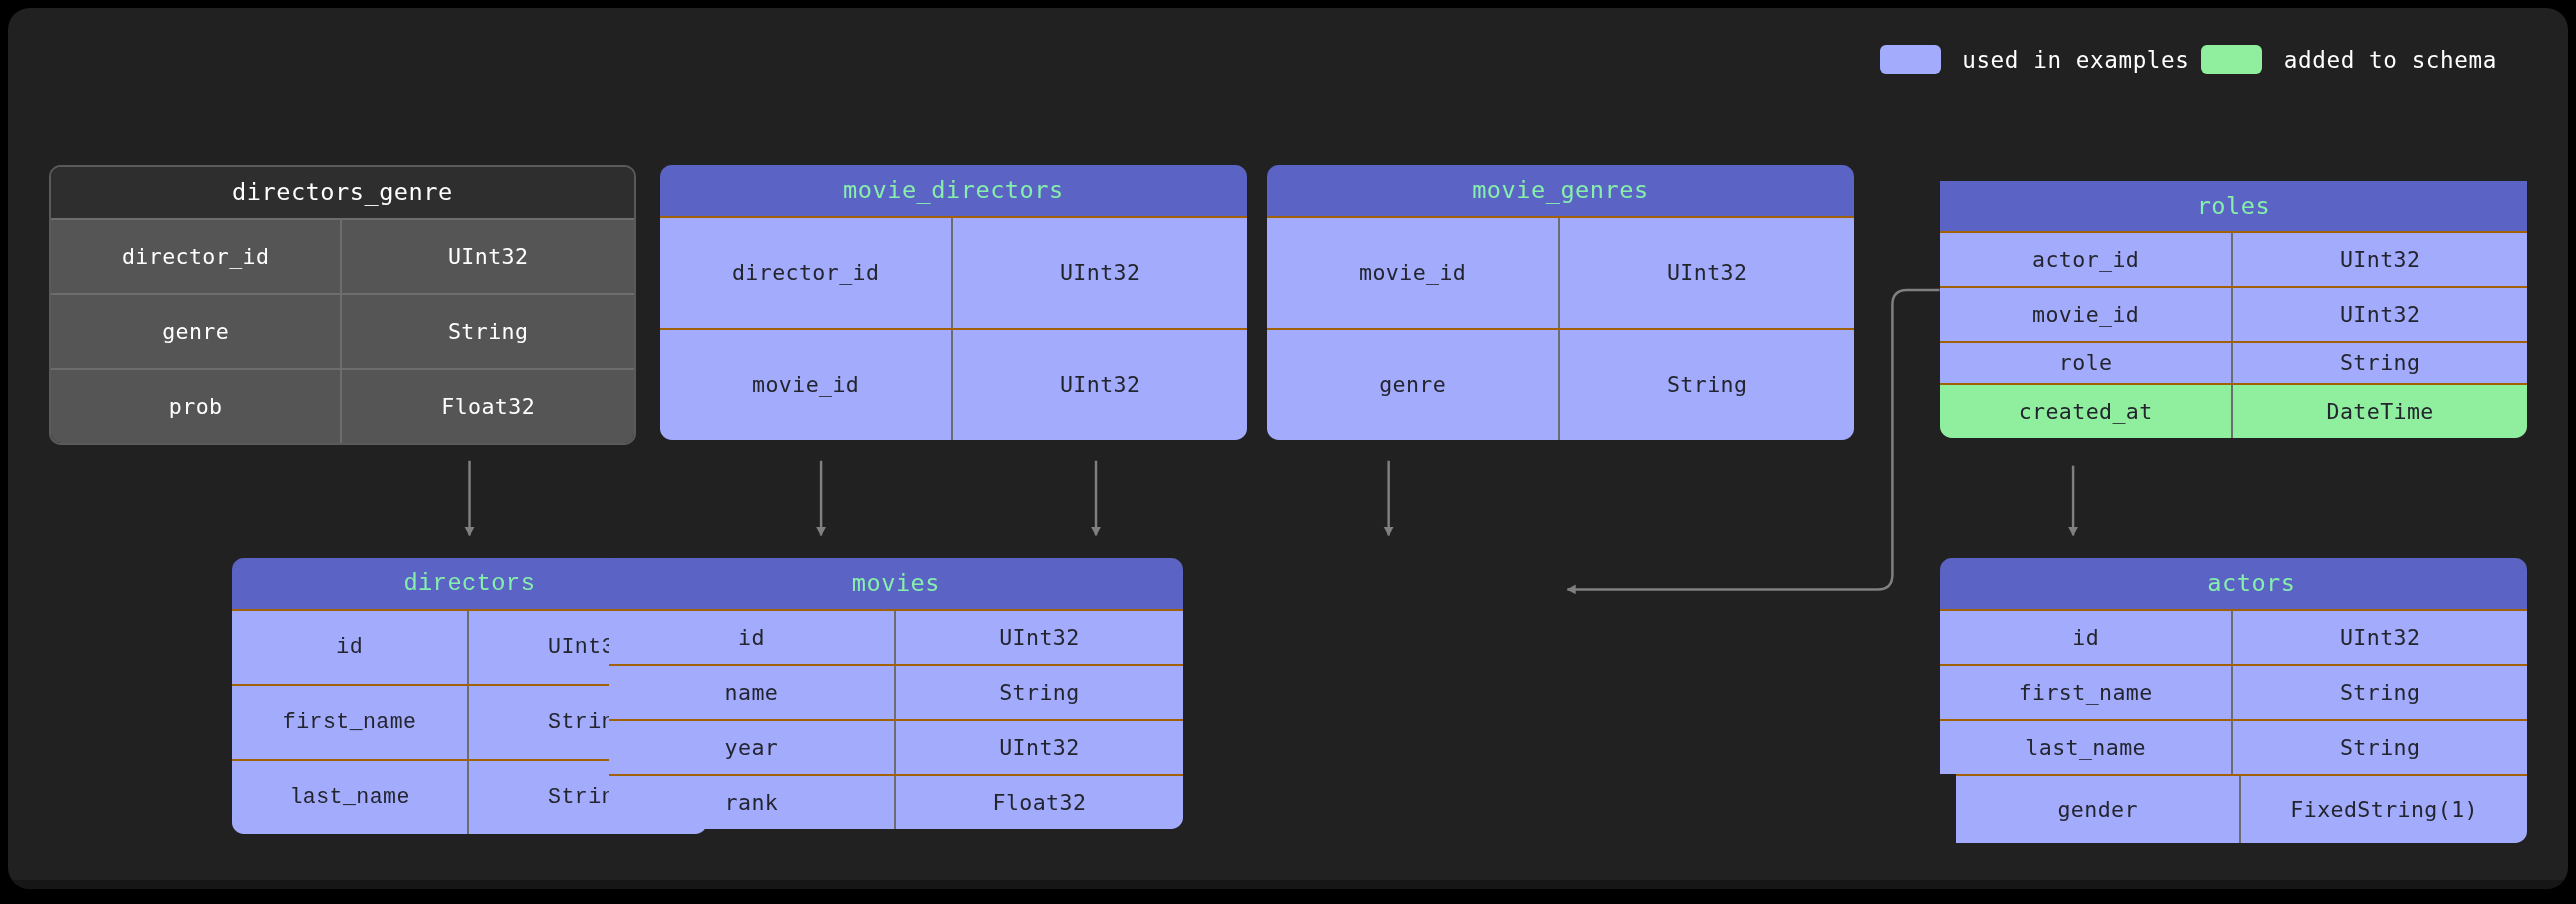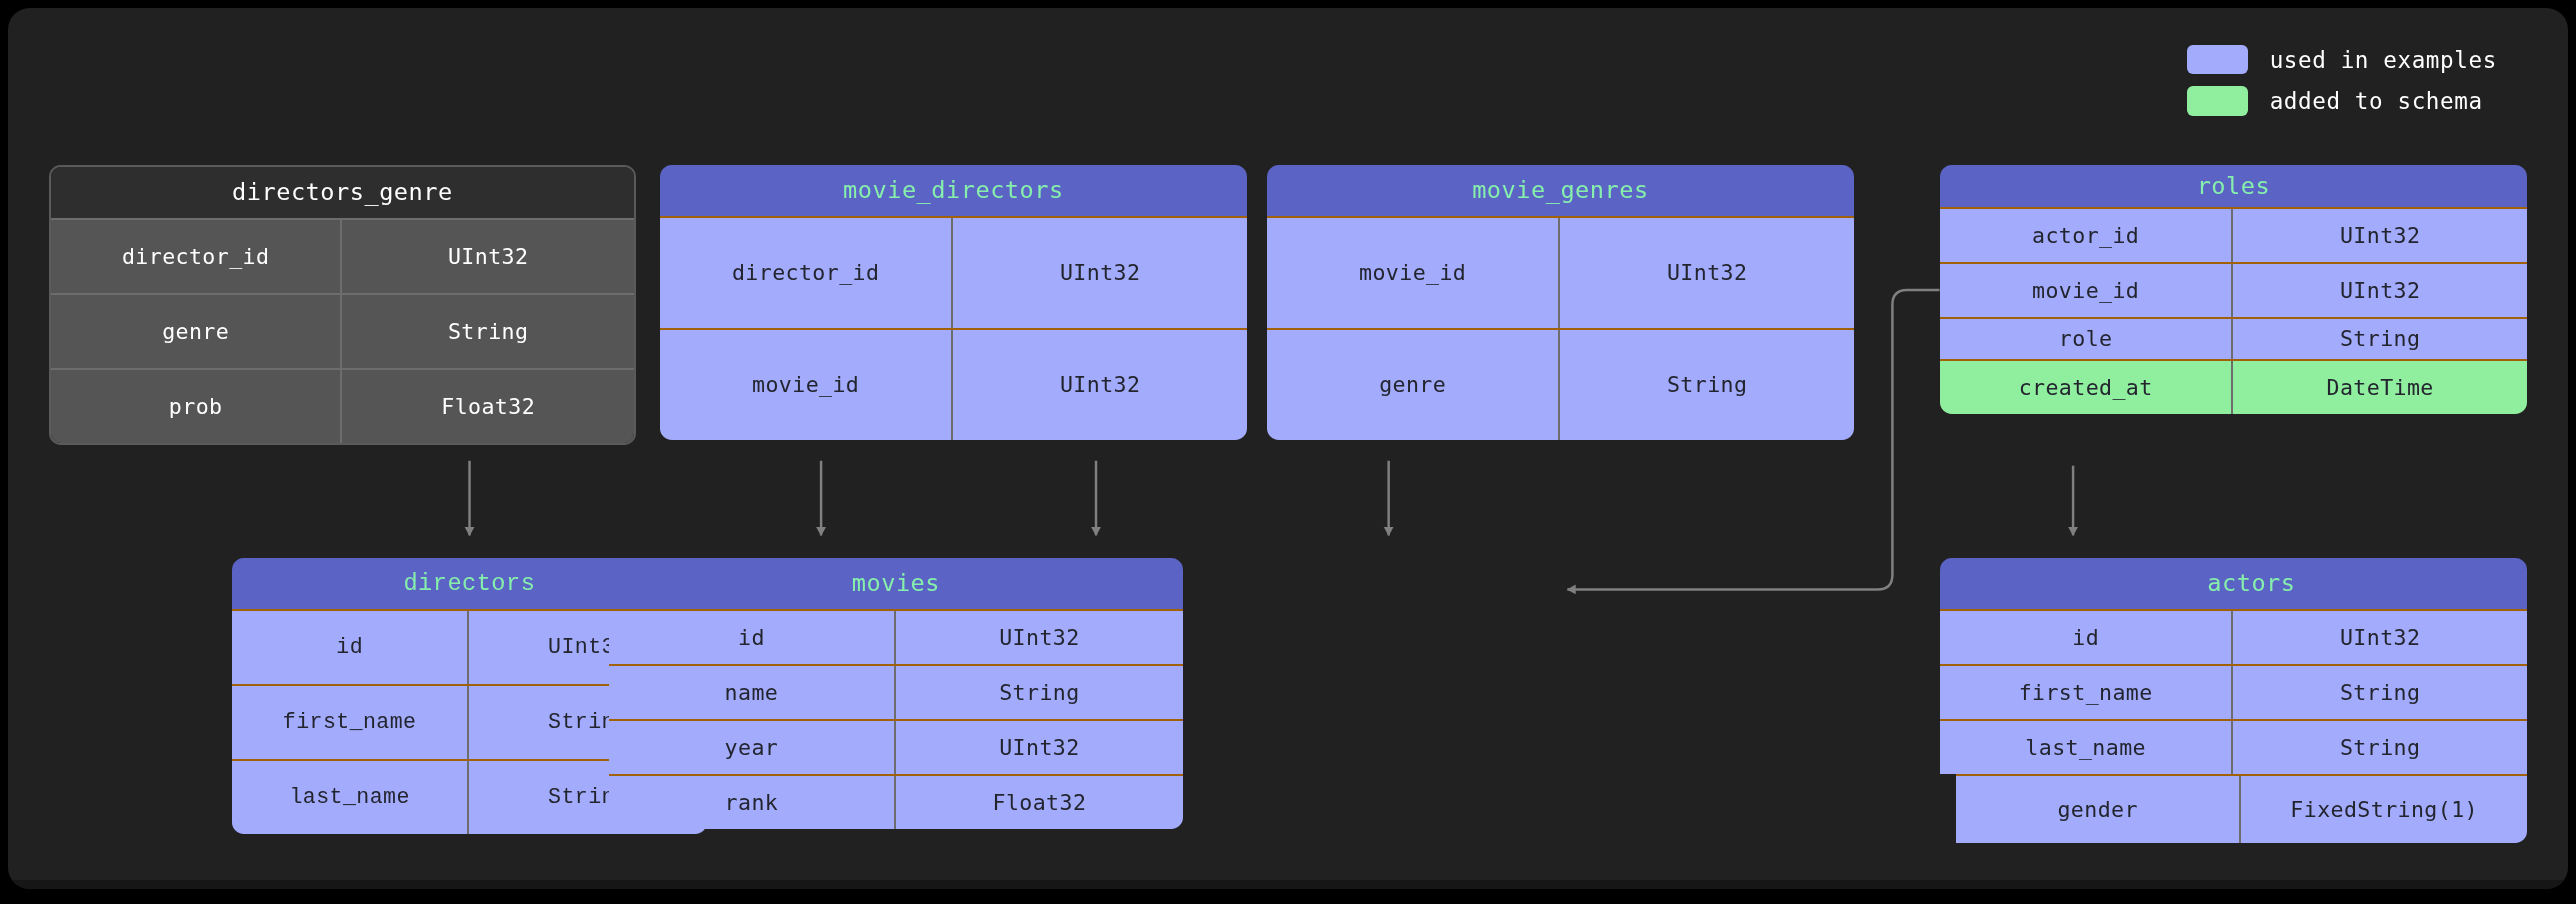--- a/index.html
+++ b/index.html
@@ -24,21 +24,21 @@
     background: #212121;
     border-radius: 21.6px;
     overflow: hidden;
   }
   
   .legend {
     position: absolute;
     right: 71px;
     top: 37px;
     display: flex;
-    flex-direction: column;
+    flex-direction: row;
     gap: 11.8px;
   }
   .legend-row {
     display: flex;
     align-items: center;
     gap: 21.6px;
   }
   .legend-swatch {
     width: 61px;
     height: 29.5px;
@@ -218,21 +218,21 @@
         <div class="cell col-name">movie_id</div>
         <div class="cell col-type">UInt32</div>
       </div>
       <div class="tbl-row" style="height:112px;">
         <div class="cell col-name">genre</div>
         <div class="cell col-type">String</div>
       </div>
     </div>
 
     <div class="tbl theme-blue" style="left:1932px; top:157px; width:587px;">
-      <div class="tbl-head" style="height:42px;">roles</div>
+      <div class="tbl-head" style="height:50px;margin-top:16px;">roles</div>
       <div class="tbl-row" style="height:55px;">
         <div class="cell col-name">actor_id</div>
         <div class="cell col-type">UInt32</div>
       </div>
       <div class="tbl-row" style="height:55px;">
         <div class="cell col-name">movie_id</div>
         <div class="cell col-type">UInt32</div>
       </div>
       <div class="tbl-row" style="height:42px;">
         <div class="cell col-name">role</div>

